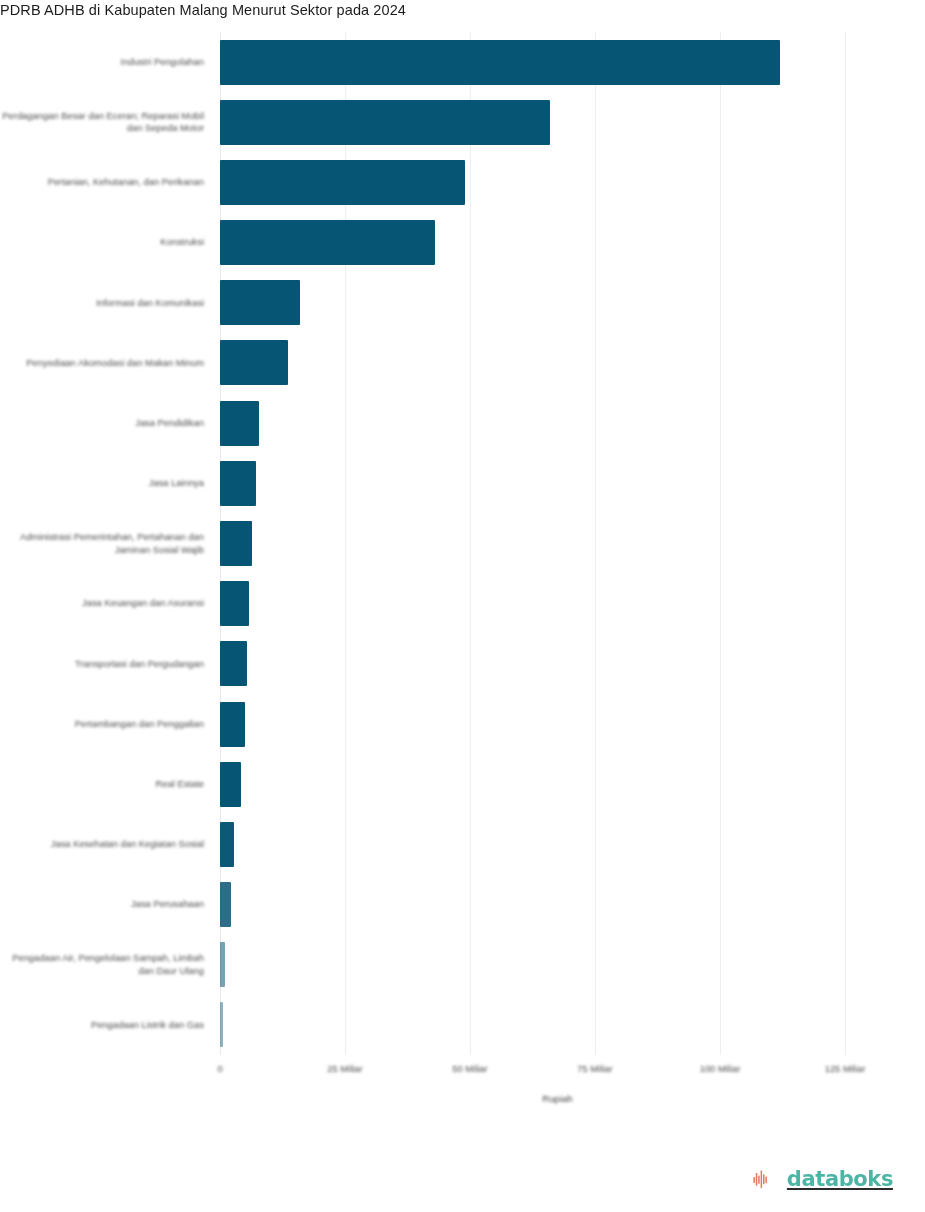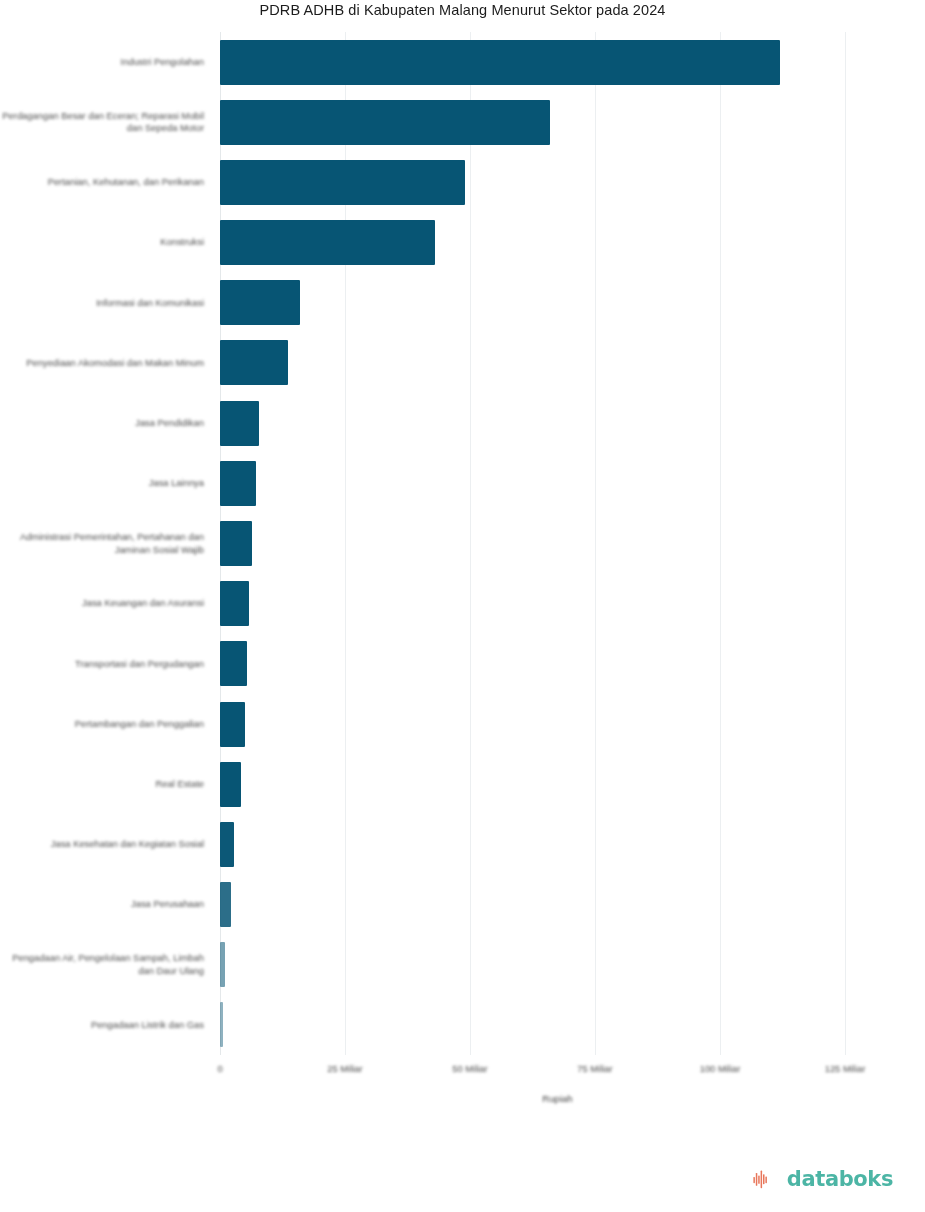--- a/index.html
+++ b/index.html
@@ -23,21 +23,21 @@
     width: 925px;
     height: 1212px;
   }
 
   
   .chart-title {
     position: absolute;
     left: 0;
     top: 0;
     width: 925px;
-    text-align: center;
+    text-align: left;
     font-size: 14.5px;
     line-height: 20px;
     color: #1c1c1c;
     letter-spacing: 0.1px;
     white-space: nowrap;
   }
 
   
   .plot-area {
     position: absolute;
@@ -132,20 +132,21 @@
 
   
   .logo {
     position: absolute;
     right: 32px;
     bottom: 20px;
     display: flex;
     align-items: center;
     gap: 15px;
     height: 26px;
+    text-decoration: underline;
   }
   .logo-mark {
     display: block;
     width: 19px;
     height: 19px;
   }
   .logo-text {
     font-family: "DejaVu Sans", "Liberation Sans", sans-serif;
     font-size: 21px;
     font-weight: 700;

